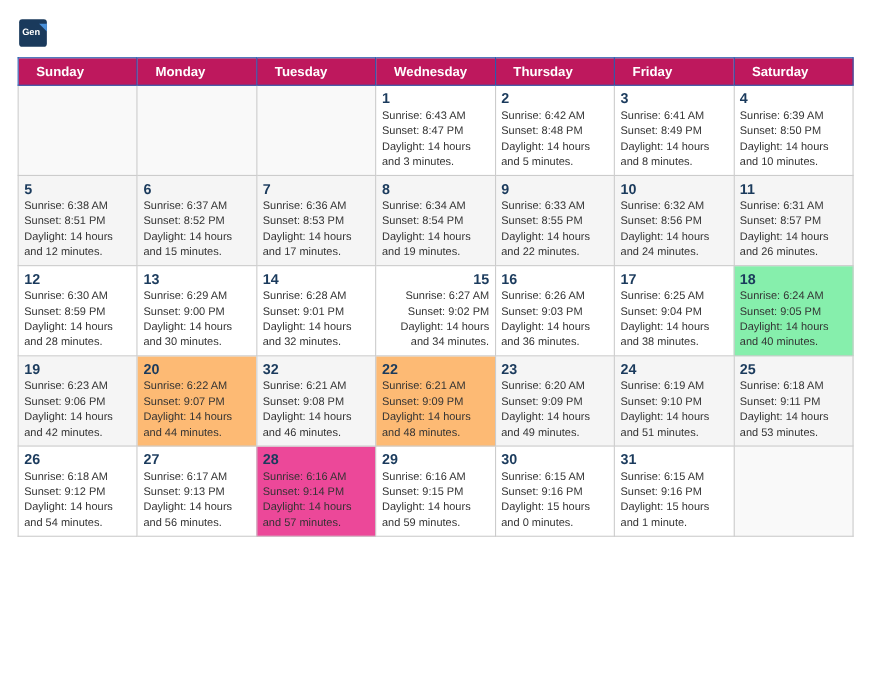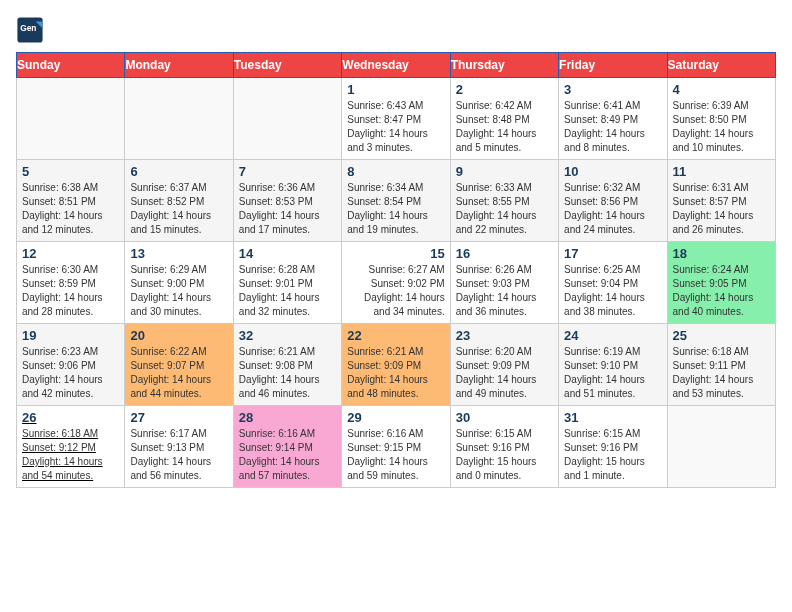--- a/index.html
+++ b/index.html
@@ -36,23 +36,23 @@
     .location {
       font-size: 14px;
       color: #333;
     }
     .calendar {
       width: 100%;
       border-collapse: collapse;
       font-size: 10.5px;
     }
     .calendar th {
-      background: #ef4444;
+      background: #be185d;
       color: #fff;
-      padding: 5px 0;
+      padding: 5px 16px;
       text-align: left;
       font-size: 12px;
       border: 1px solid #2a5aaf;
     }
     .calendar td {
       vertical-align: top;
       border: 1px solid #ccc;
       padding: 4px 5px;
       width: calc(100% / 7);
       min-height: 70px;
@@ -290,35 +290,35 @@
         </td>
         <td style="background: rgb(245, 245, 245);">
           <span class="day-number">25</span>
           <div class="day-info" style="white-space: pre-line;">Sunrise: 6:18 AM
 Sunset: 9:11 PM
 Daylight: 14 hours
 and 53 minutes.</div>
         </td>
       </tr>
       <tr>
-        <td style="background: rgb(255, 255, 255); text-decoration: underline;">
+        <td style="background: rgb(255, 255, 255);">
           <span class="day-number">26</span>
           <div class="day-info" style="white-space: pre-line;">Sunrise: 6:18 AM
 Sunset: 9:12 PM
 Daylight: 14 hours
 and 54 minutes.</div>
         </td>
         <td style="background: rgb(255, 255, 255);">
           <span class="day-number">27</span>
           <div class="day-info" style="white-space: pre-line;">Sunrise: 6:17 AM
 Sunset: 9:13 PM
 Daylight: 14 hours
 and 56 minutes.</div>
         </td>
-        <td style="background: #f9a8d4;">
+        <td style="background: #ec4899;">
           <span class="day-number">28</span>
           <div class="day-info" style="white-space: pre-line;">Sunrise: 6:16 AM
 Sunset: 9:14 PM
 Daylight: 14 hours
 and 57 minutes.</div>
         </td>
         <td style="background: rgb(255, 255, 255);">
           <span class="day-number">29</span>
           <div class="day-info" style="white-space: pre-line;">Sunrise: 6:16 AM
 Sunset: 9:15 PM

